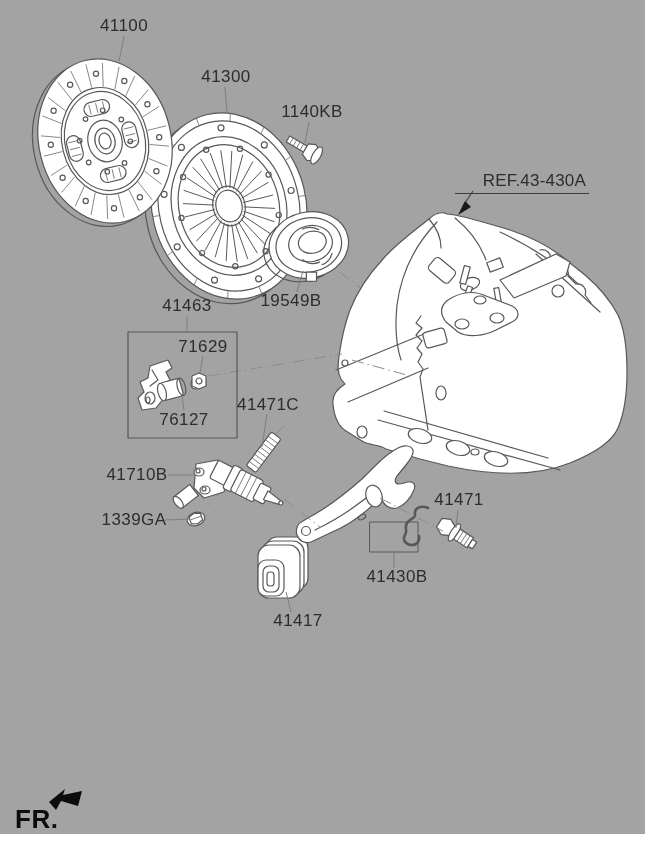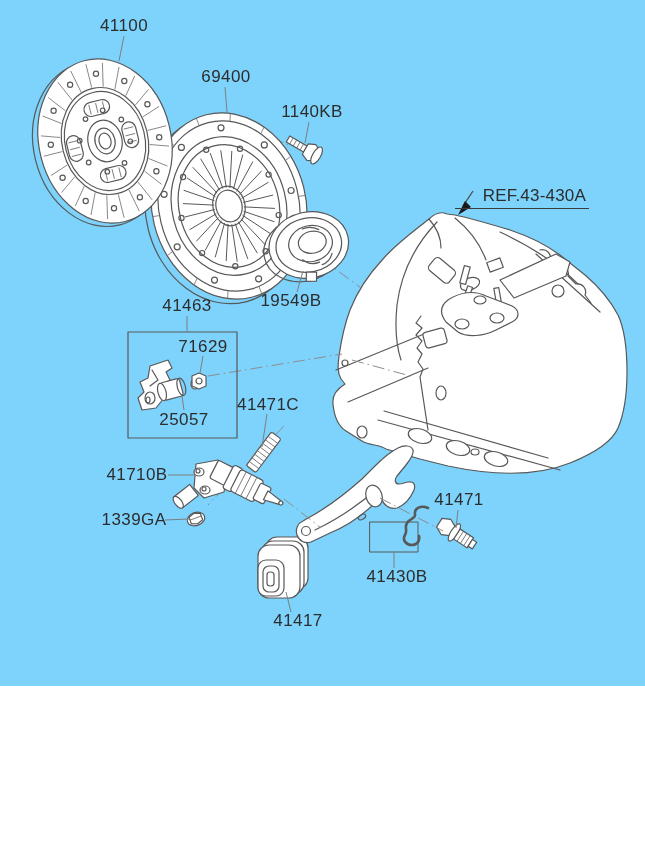--- a/index.html
+++ b/index.html
@@ -1,22 +1,22 @@
 <!DOCTYPE html>
 <html><head>
 <meta charset="utf-8">
 <style>
   html,body{margin:0;padding:0;background:#fff;}
-  .stage{position:relative;width:645px;height:686px;background:#7dd3fc;overflow:hidden;
+  .stage{position:relative;width:645px;height:834px;background:#a3a3a3;overflow:hidden;
          font-family:"Liberation Sans",sans-serif;}
   .stage svg{position:absolute;left:0;top:0;}
   .part-label{position:absolute;transform:translateX(-50%);font-size:17px;color:#2d2d2d;
               letter-spacing:.4px;white-space:nowrap;line-height:1.1;}
   .ref-label{position:absolute;font-size:17px;color:#2d2d2d;border-bottom:1.6px solid #3c3c3c;
-             text-align:right;white-space:nowrap;padding:0 3px 2px 0;letter-spacing:.2px;margin-top:15px;}
+             text-align:right;white-space:nowrap;padding:0 3px 2px 0;letter-spacing:.2px;}
   .fr-label{position:absolute;font-size:26px;font-weight:bold;color:#0c0c0c;letter-spacing:.5px;}
   
   .ln{stroke:#585858;fill:none;stroke-width:1.2;stroke-linejoin:round;stroke-linecap:round;}
   .wh{stroke:#585858;fill:#ffffff;stroke-width:1.2;stroke-linejoin:round;stroke-linecap:round;}
   .thin{stroke:#6a6a6a;fill:none;stroke-width:.8;}
   .leader{stroke:#7e7e7e;fill:none;stroke-width:1;}
   .dash{stroke:#8d8d8d;fill:none;stroke-width:1;stroke-dasharray:12 4 1.5 4;}
 </style>
 </head>
 <body>
@@ -367,27 +367,27 @@
     <path class="leader" style="stroke:#4a4a4a;stroke-width:1.3" d="M473,191 L463,206"></path>
     <polygon fill="#1a1a1a" points="458,215 465,201 471,207"></polygon>
   </g>
 
   <g>
     <path fill="#0c0c0c" d="M49,802 L65,789 L63,795 L82,791 L78,806 L61,801 L56,810 Z"></path>
   </g>
 </svg>
 
 <div class="part-label" style="left:124px;top:17px">41100</div>
-<div class="part-label" style="left:226px;top:68px">69400</div>
+<div class="part-label" style="left:226px;top:68px">41300</div>
 <div class="part-label" style="left:312px;top:103px">1140KB</div>
 <div class="ref-label" style="left:455px;top:171px;width:131px">REF.43-430A</div>
 <div class="part-label" style="left:291px;top:292px">19549B</div>
 <div class="part-label" style="left:187px;top:297px">41463</div>
 <div class="part-label" style="left:203px;top:338px">71629</div>
-<div class="part-label" style="left:184px;top:411px">25057</div>
+<div class="part-label" style="left:184px;top:411px">76127</div>
 <div class="part-label" style="left:268px;top:396px">41471C</div>
 <div class="part-label" style="left:137px;top:466px">41710B</div>
 <div class="part-label" style="left:134px;top:511px">1339GA</div>
 <div class="part-label" style="left:298px;top:612px">41417</div>
 <div class="part-label" style="left:397px;top:568px">41430B</div>
 <div class="part-label" style="left:459px;top:491px">41471</div>
 <div class="fr-label" style="left:15px;top:804px">FR.</div>
 
 </div>
 

